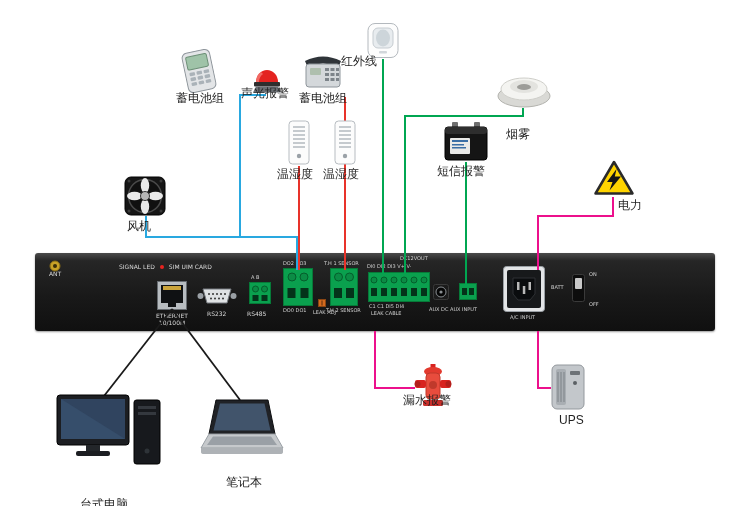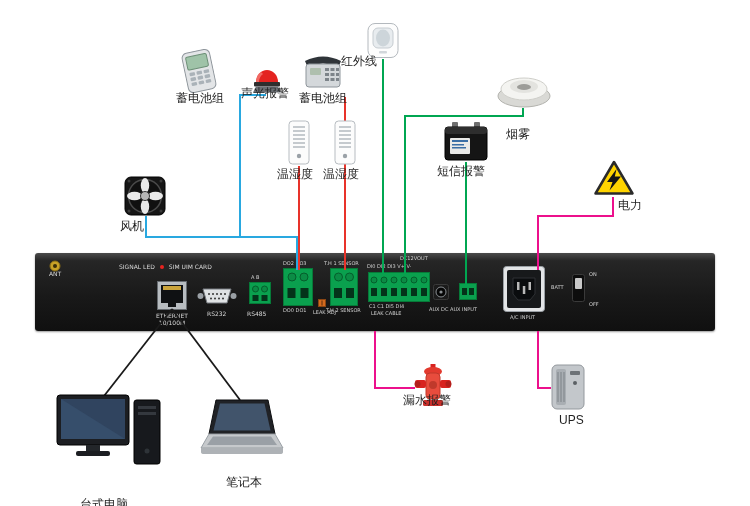--- a/index.html
+++ b/index.html
@@ -175,21 +175,21 @@
         <ellipse cx="10.5" cy="20" rx="7.5" ry="4.2"></ellipse>
         <ellipse cx="31.5" cy="20" rx="7.5" ry="4.2"></ellipse>
       </g>
       <circle cx="21" cy="20" r="4.5" fill="#b5b5b5" stroke="#333"></circle>
       <circle cx="5" cy="5" r="1.5" fill="#3c3c3c"></circle>
         <circle cx="37" cy="5" r="1.5" fill="#3c3c3c"></circle>
       <circle cx="5" cy="35" r="1.5" fill="#3c3c3c"></circle>
         <circle cx="37" cy="35" r="1.5" fill="#3c3c3c"></circle>
     </svg>
   </div>
-  <div class="dev-label" style="left:120px;top:218px">风机</div>
+  <div class="dev-label" style="left:127px;top:218px">风机</div>
 
   <div id="panel">
     <div class="abs" style="left:14px;top:5px">
       <svg width="12" height="12">
           <circle cx="6" cy="6" r="5" fill="#c9a227" stroke="#8a6d14"></circle>
           <circle cx="6" cy="6" r="2" fill="#3a2e07"></circle>
         </svg>
     </div>
     <div class="ptext" style="left:14px;top:18px">ANT</div>
 

